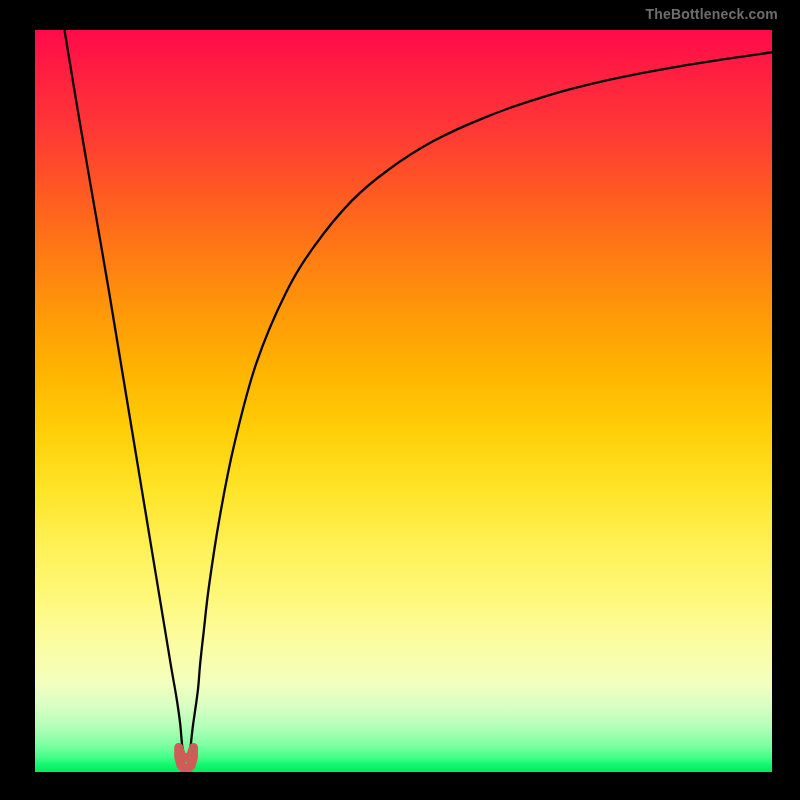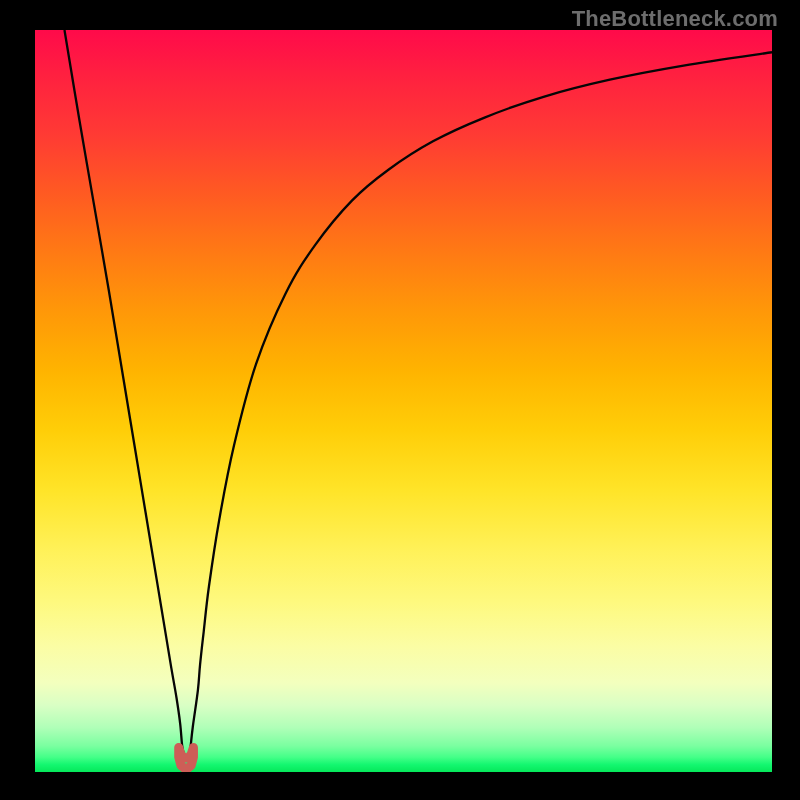--- a/index.html
+++ b/index.html
@@ -50,21 +50,21 @@
       #44ff88 98%,
       #14f770 99%,
       #05e85a 100%
     );
   }
   .attribution {
     position: absolute;
     top: 6px;
     right: 22px;
     font-family: Arial, Helvetica, sans-serif;
-    font-size: 22px;
+    font-size: 14px;
     font-weight: 600;
     color: #6d6d6d;
     letter-spacing: 0.2px;
     margin-left: 41px;
   }
 </style>
 </head>
 <body>
 
 <div class="frame">

